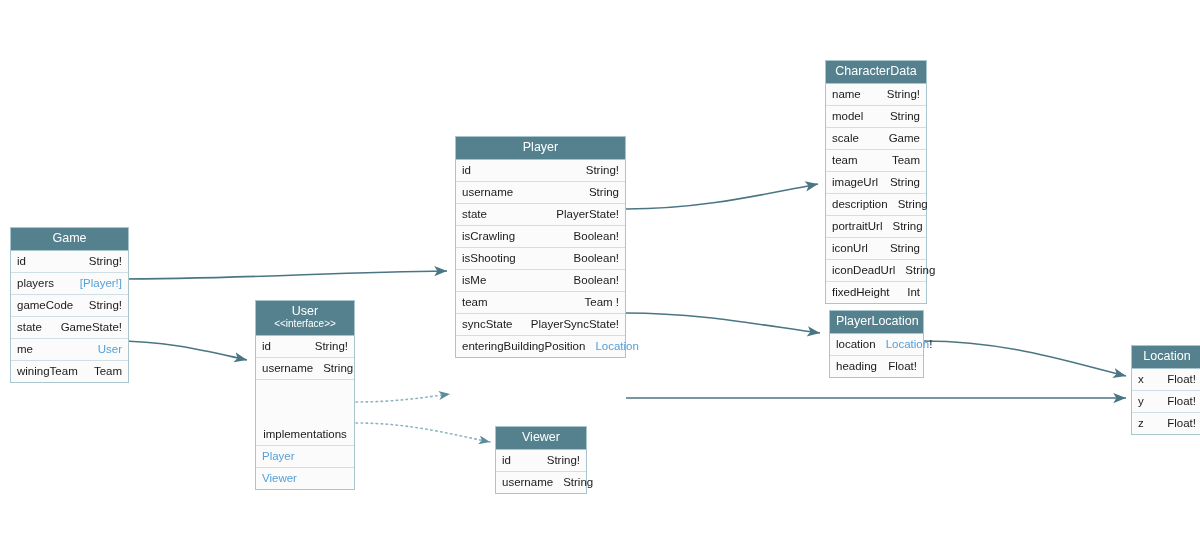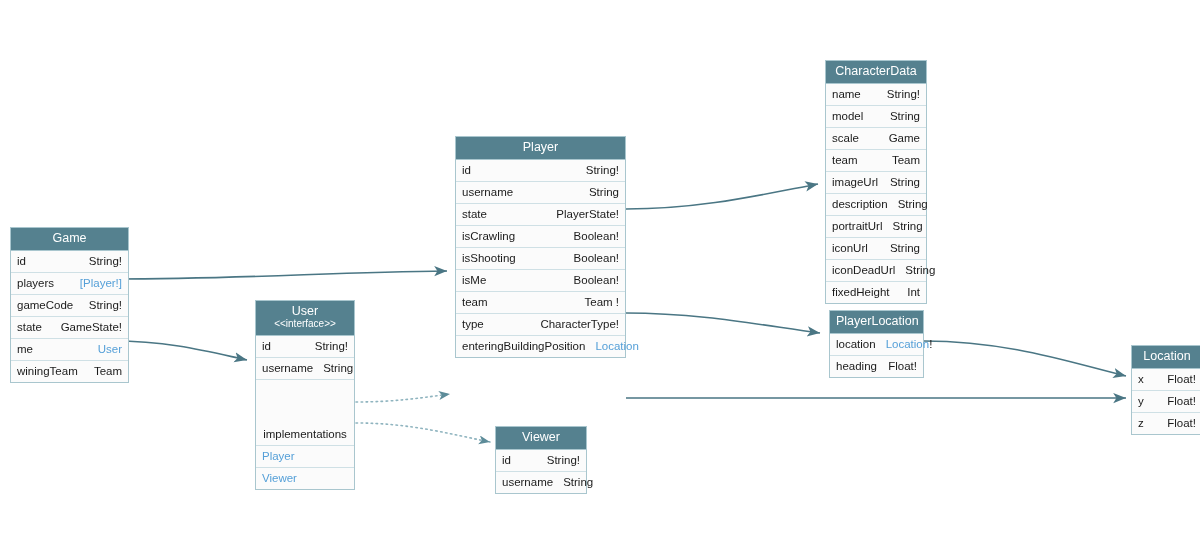--- a/index.html
+++ b/index.html
@@ -157,22 +157,22 @@
     </div>
     <div class="row">
       <span class="fname">isMe</span>
       <span class="ftype">Boolean!</span>
     </div>
     <div class="row">
       <span class="fname">team</span>
       <span class="ftype">Team !</span>
     </div>
     <div class="row">
-      <span class="fname">type</span>
-      <span class="ftype">CharacterType!</span>
+      <span class="fname">syncState</span>
+      <span class="ftype">PlayerSyncState!</span>
     </div>
     <div class="row">
       <span class="fname">enteringBuildingPosition</span>
       <span class="ftype link">Location</span>
     </div>
   </div>
 
   <div class="entity" style="left:495px;top:426px;width:92px;">
     <div class="ehead">Viewer</div>
     <div class="row">

